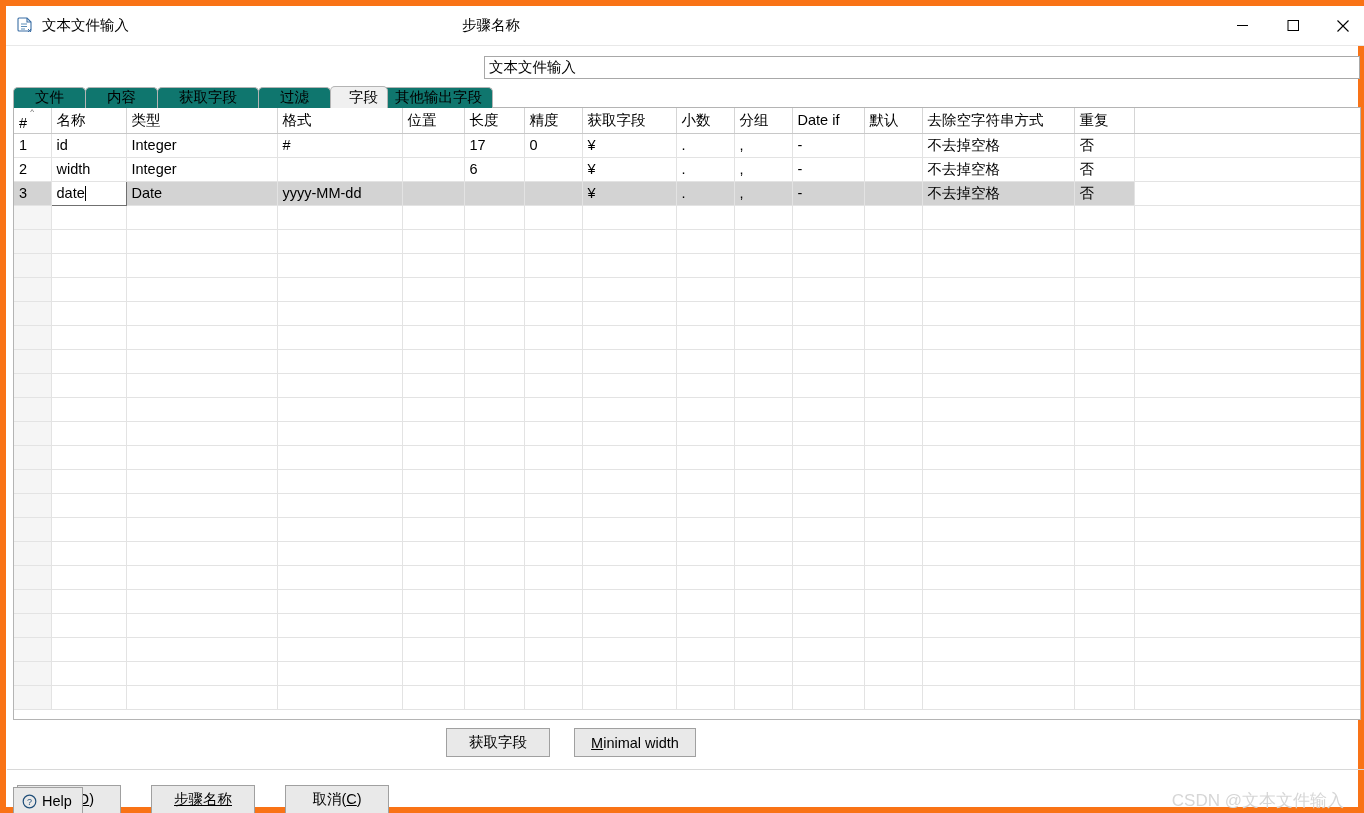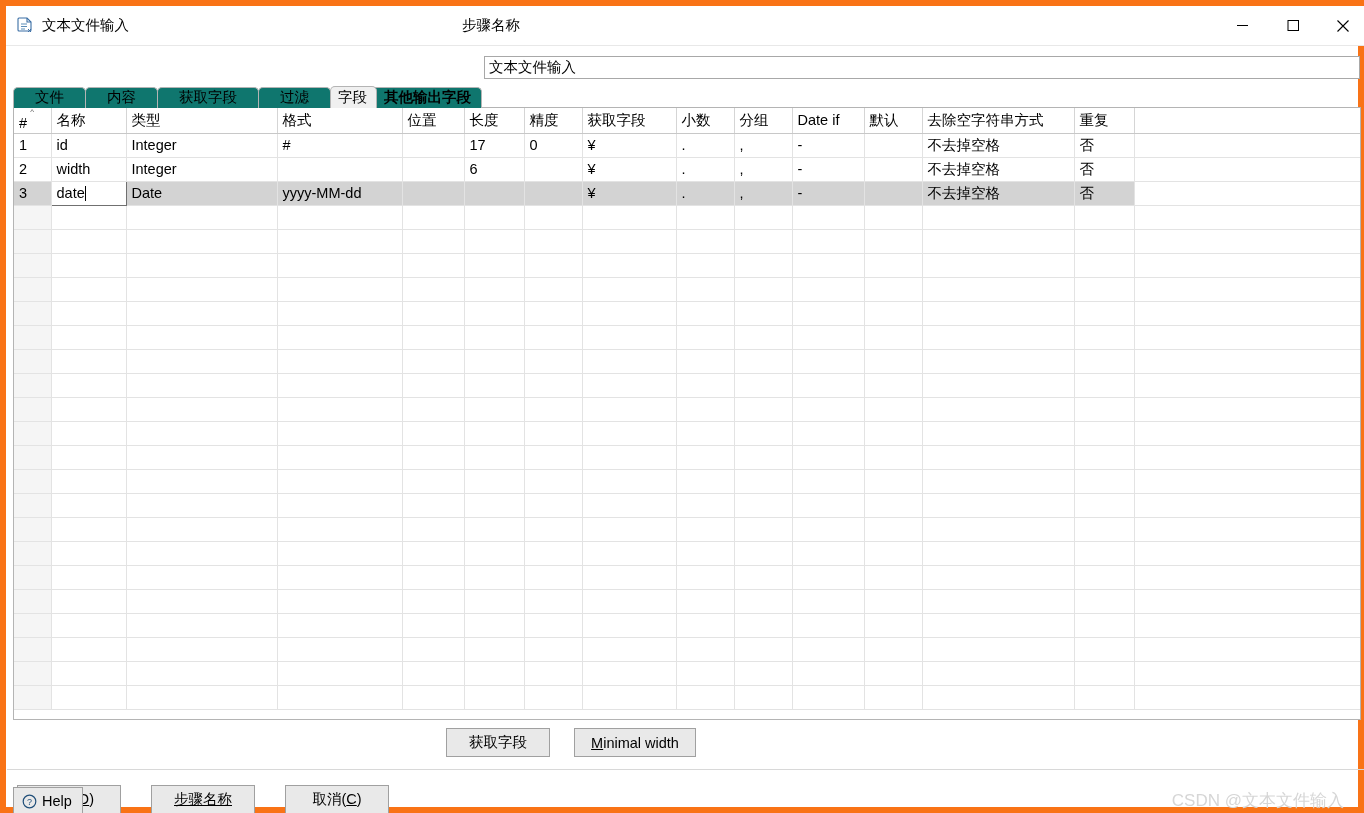--- a/index.html
+++ b/index.html
@@ -65,28 +65,27 @@
     border-radius: 5px 5px 0 0;
     margin-right: -1px;
     white-space: nowrap;
     position: relative;
   }
   .tab.active {
     background: #f0f0f0;
     height: 22px; line-height: 21px;
     z-index: 3;
     border-color: #b4b4b4;
-    padding: 0 9px 0 7px;
+    padding: 0 9px 0 18px;
   }
   .tab.last {
     padding-left: 22px; padding-right: 10px;
     margin-left: -14px;
     border-left: none;
     z-index: 1;
-    font-weight: bold;
   }
   #tab-underline {
     position: absolute; left: 7px; top: 101px; width: 1348px; height: 1px;
     background: #b4b4b4;
   }
 
   
   #table-panel {
     position: absolute; left: 7px; top: 102px;
     width: 1348px; height: 612px;

